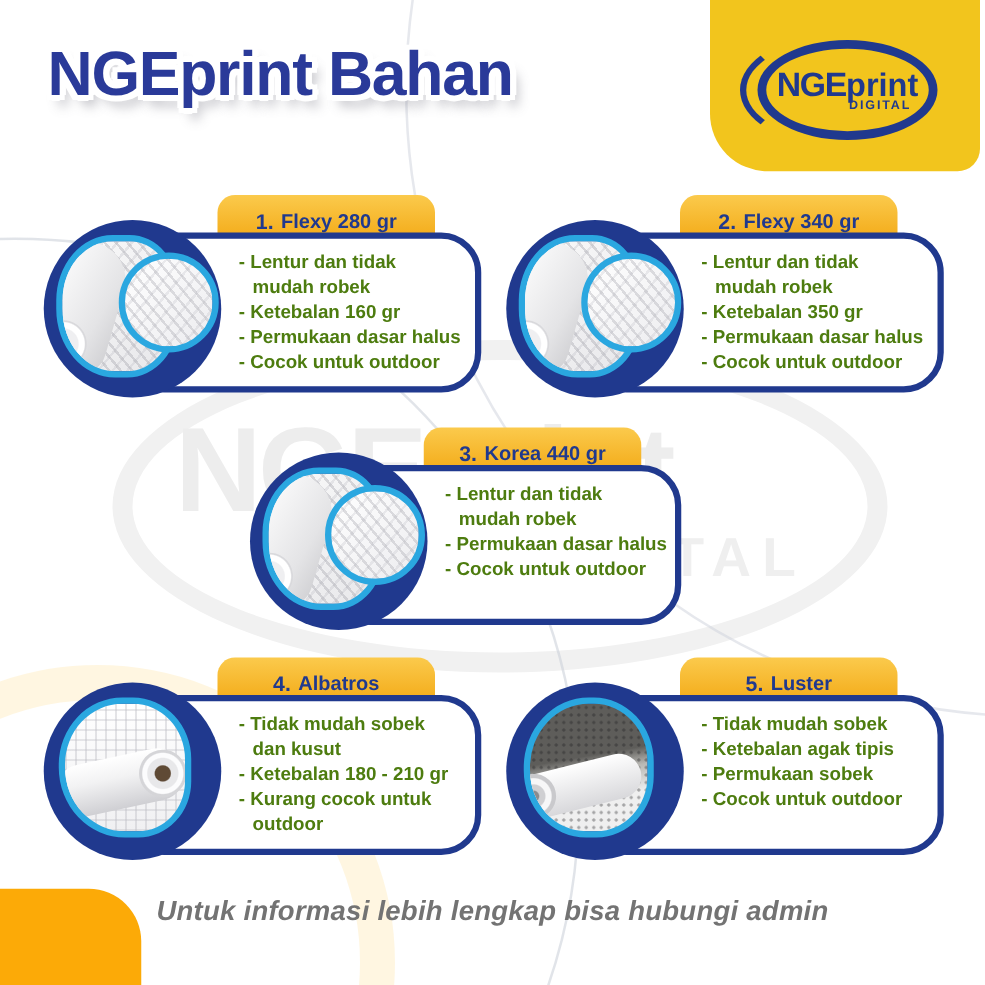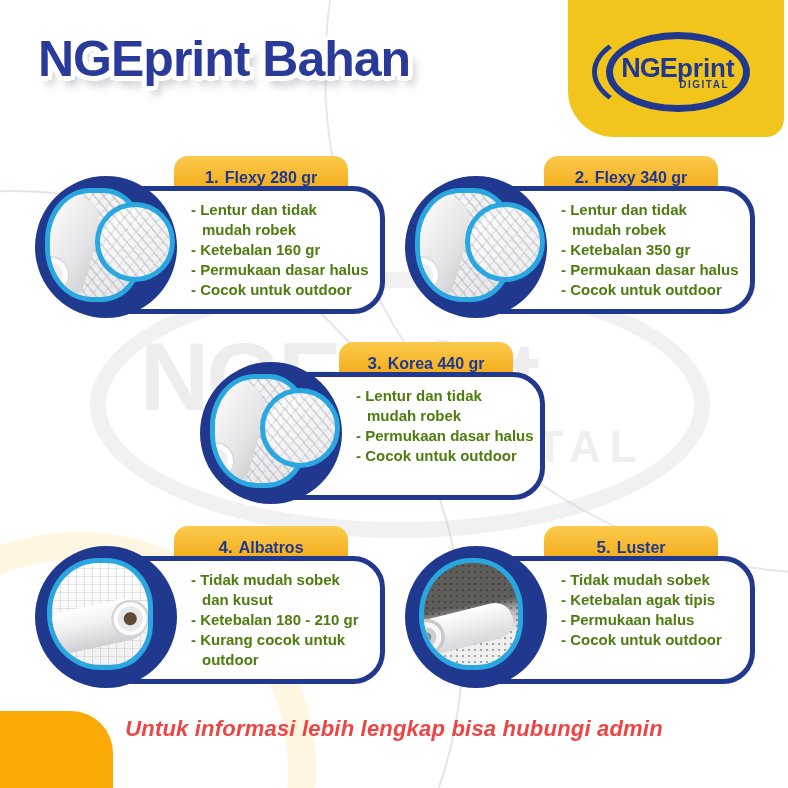--- a/index.html
+++ b/index.html
@@ -105,21 +105,21 @@
       linear-gradient(170deg,#5e5d5a 0 42%,#b9b8b4 54%,#efefef 72%);}
   .v-dark .roll{left:-12px;top:48px;width:102px;height:36px;transform:rotate(-14deg);
     border-radius:18px;background:linear-gradient(180deg,#ffffff,#d8d8db);}
   .v-dark .cap{left:-4px;top:-1px;width:36px;height:36px;
     background:radial-gradient(circle at 50% 50%, #8b8b8d 0 4px, #cfcfd2 5px 9px, #f7f7f8 10px 14px, #c9c9cc 15px);}
 
   
   .footer-block{position:absolute;left:0;bottom:0;width:113px;height:77px;z-index:1;
     background:#fcaa07;border-radius:0 42px 0 0;}
   .footer-note{position:absolute;left:0;right:0;top:716px;z-index:2;text-align:center;
-    font-style:italic;font-size:22px;font-weight:700;color:#ef4444;letter-spacing:.2px;}
+    font-style:italic;font-size:22px;font-weight:700;color:#737373;letter-spacing:.2px;}
 </style>
 </head>
 <body>
 
 <div class="canvas">
 
   <div class="wm">
     <div class="wm-oval"></div>
     <div class="wm-line1">NGEprint</div>
     <div class="wm-line2">DIGITAL</div>
@@ -237,21 +237,21 @@
     <div class="photo v-dark">
       <div class="ph-blob">
         <div class="roll">
           <div class="cap"></div>
         </div>
       </div>
     </div>
     <ul class="bullets">
       <li>- Tidak mudah sobek</li>
       <li>- Ketebalan agak tipis</li>
-      <li>- Permukaan halus</li>
+      <li>- Permukaan sobek</li>
       <li>- Cocok untuk outdoor</li>
     </ul>
   </section>
 
   <div class="footer-block"></div>
   <div class="footer-note">Untuk informasi lebih lengkap bisa hubungi admin</div>
 
 </div>
 
 </body></html>

